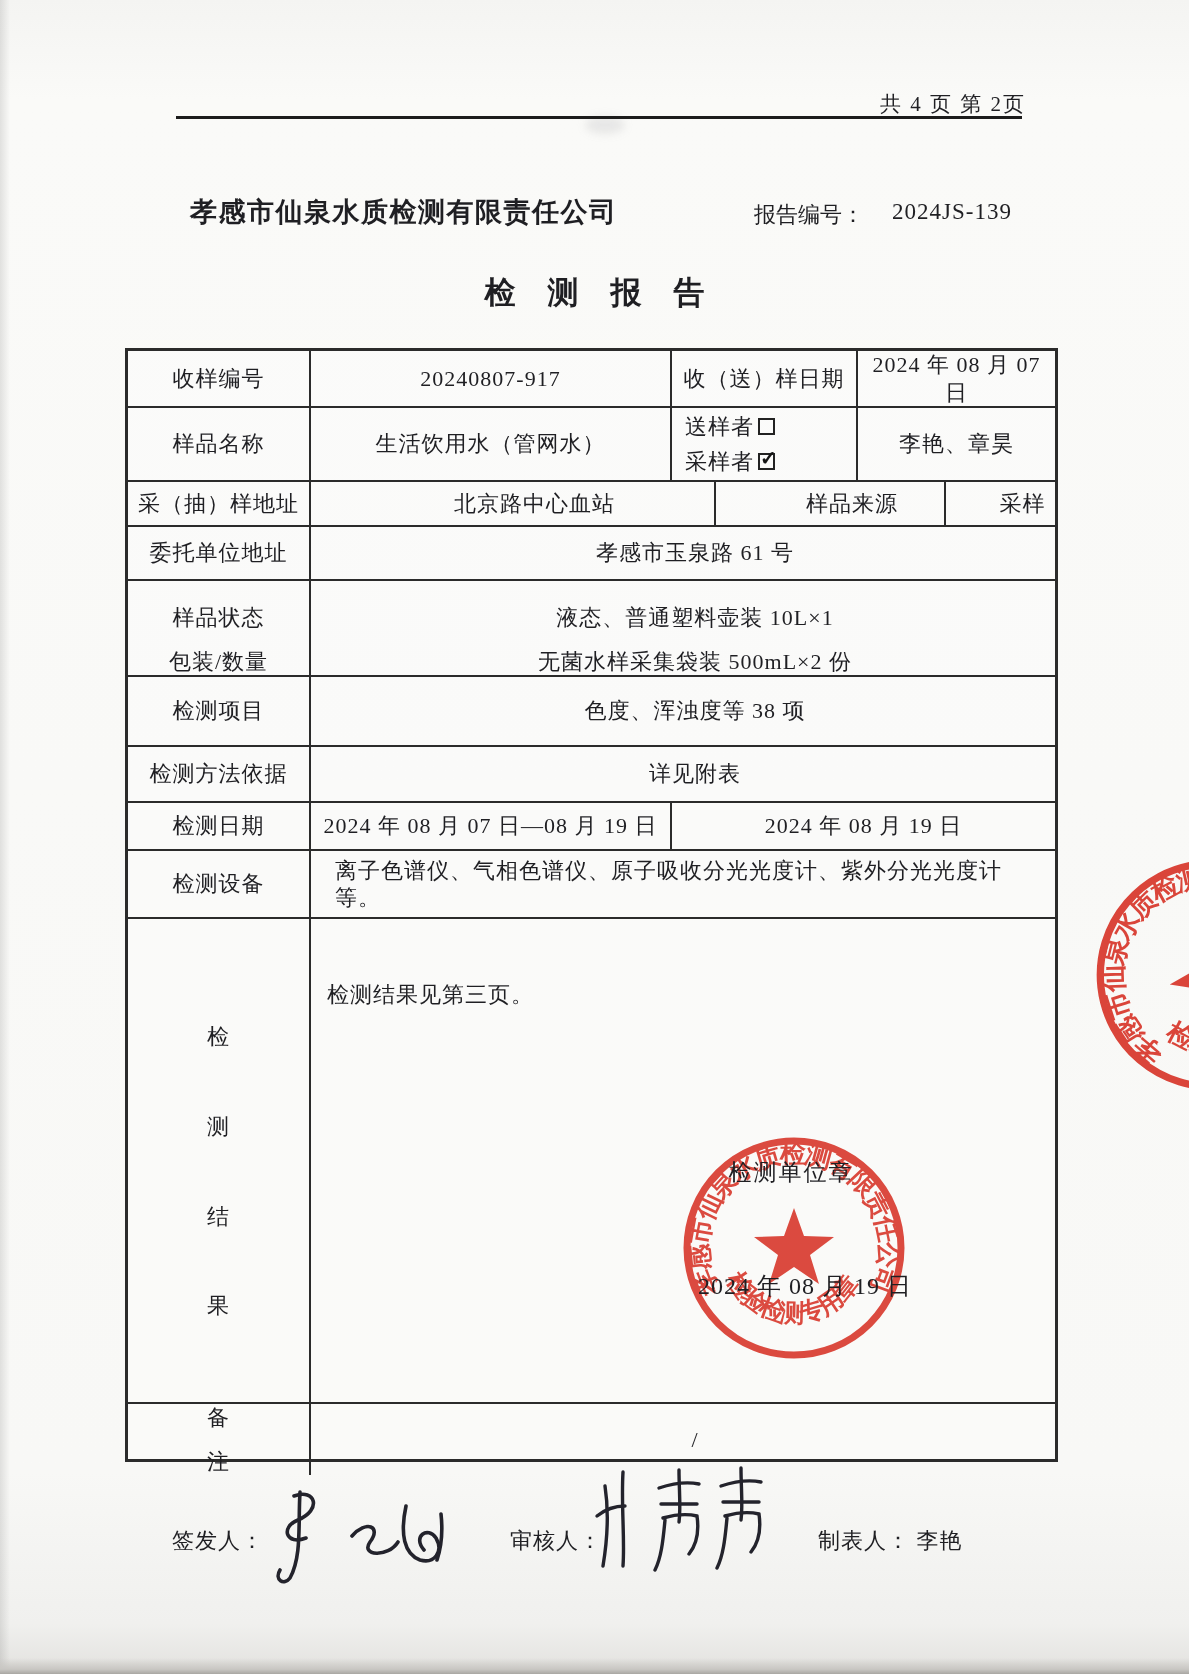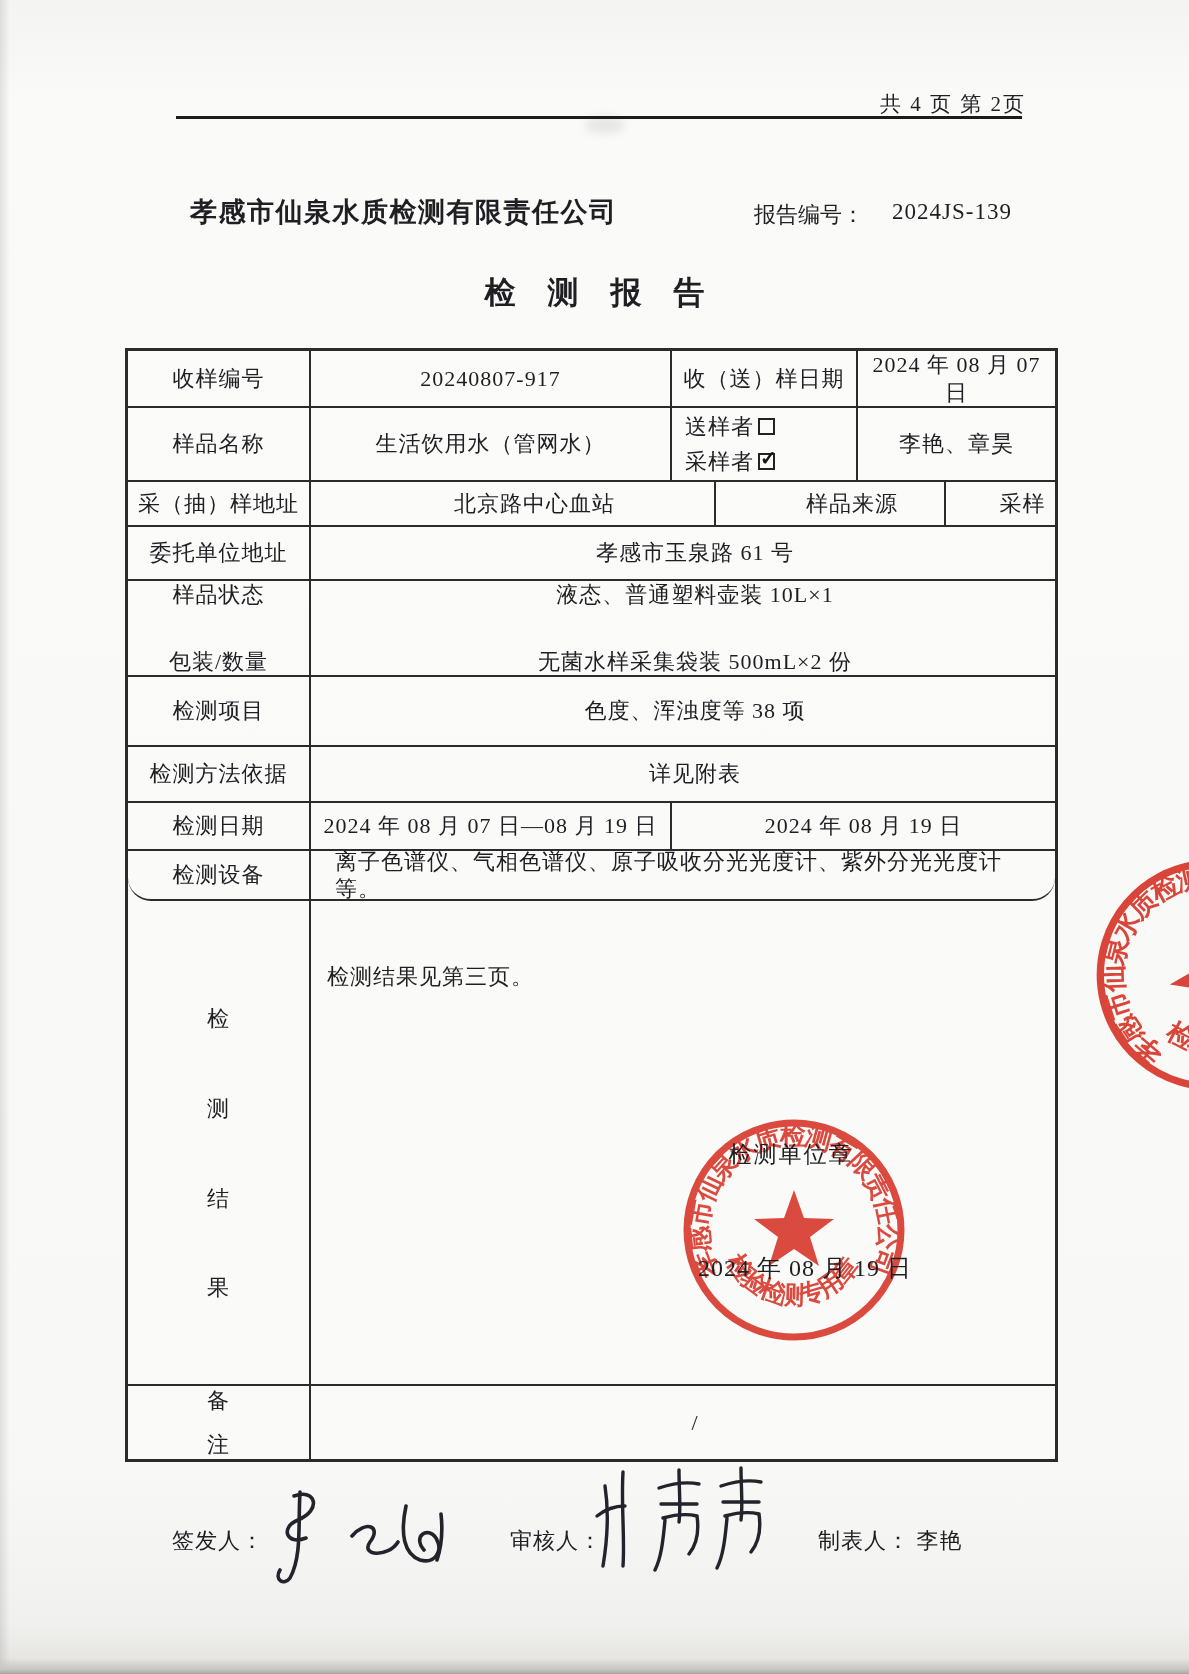--- a/index.html
+++ b/index.html
@@ -37,21 +37,21 @@
   .tc{border-right:2px solid #2b2b2b;box-sizing:border-box;display:flex;
     align-items:center;justify-content:center;font-size:22px;text-align:center;
     letter-spacing:1px;line-height:1.25;}
   .tc:last-child{border-right:none;}
   .c1{width:183px;flex:0 0 auto;}
   .c2{width:361px;flex:0 0 auto;}
   .c3{width:186px;flex:0 0 auto;}
   .c4{flex:1 1 auto;}
   .cspan{flex:1 1 auto;padding-left:24px;}
   .left-pad{justify-content:flex-start;text-align:left;padding-right:8px;}
-  .two-line{flex-direction:column;justify-content:space-between;gap:25px;}
+  .two-line{flex-direction:column;justify-content:flex-end;gap:16px;}
   .chk-cell{flex-direction:column;align-items:flex-start;justify-content:center;
     gap:8px;padding-left:13px;}
   .chk-line{display:flex;align-items:center;gap:4px;white-space:nowrap;}
   .chk-box{position:relative;display:inline-block;width:17px;height:17px;
     border:2px solid #222;box-sizing:border-box;background:transparent;}
   .chk-box .tick{position:absolute;left:0px;top:-9px;font-size:20px;font-weight:bold;color:#151515;}
   .stack-cell{flex-direction:column;}
   .stack-result{justify-content:space-between;padding:104px 0 82px 0;}
   .stack-note{justify-content:center;gap:16px;}
   .result-cell{position:relative;display:block;}
@@ -147,21 +147,21 @@
       <div class="tc c1">检测方法依据</div>
       <div class="tc cspan">详见附表</div>
     </div>
 
     <div class="trow" style="height:48px;">
       <div class="tc c1">检测日期</div>
       <div class="tc c2">2024 年 08 月 07 日—08 月 19 日</div>
       <div class="tc c4">2024 年 08 月 19 日</div>
     </div>
 
-    <div class="trow" style="height:50px;border-radius:23px;">
+    <div class="trow" style="height:68px;">
       <div class="tc c1">检测设备</div>
       <div class="tc cspan left-pad">离子色谱仪、气相色谱仪、原子吸收分光光度计、紫外分光光度计等。</div>
     </div>
 
     <div class="trow" style="height:485px;">
       <div class="tc c1 stack-cell stack-result">
         <span>检</span>
         <span>测</span>
         <span>结</span>
         <span>果</span>

